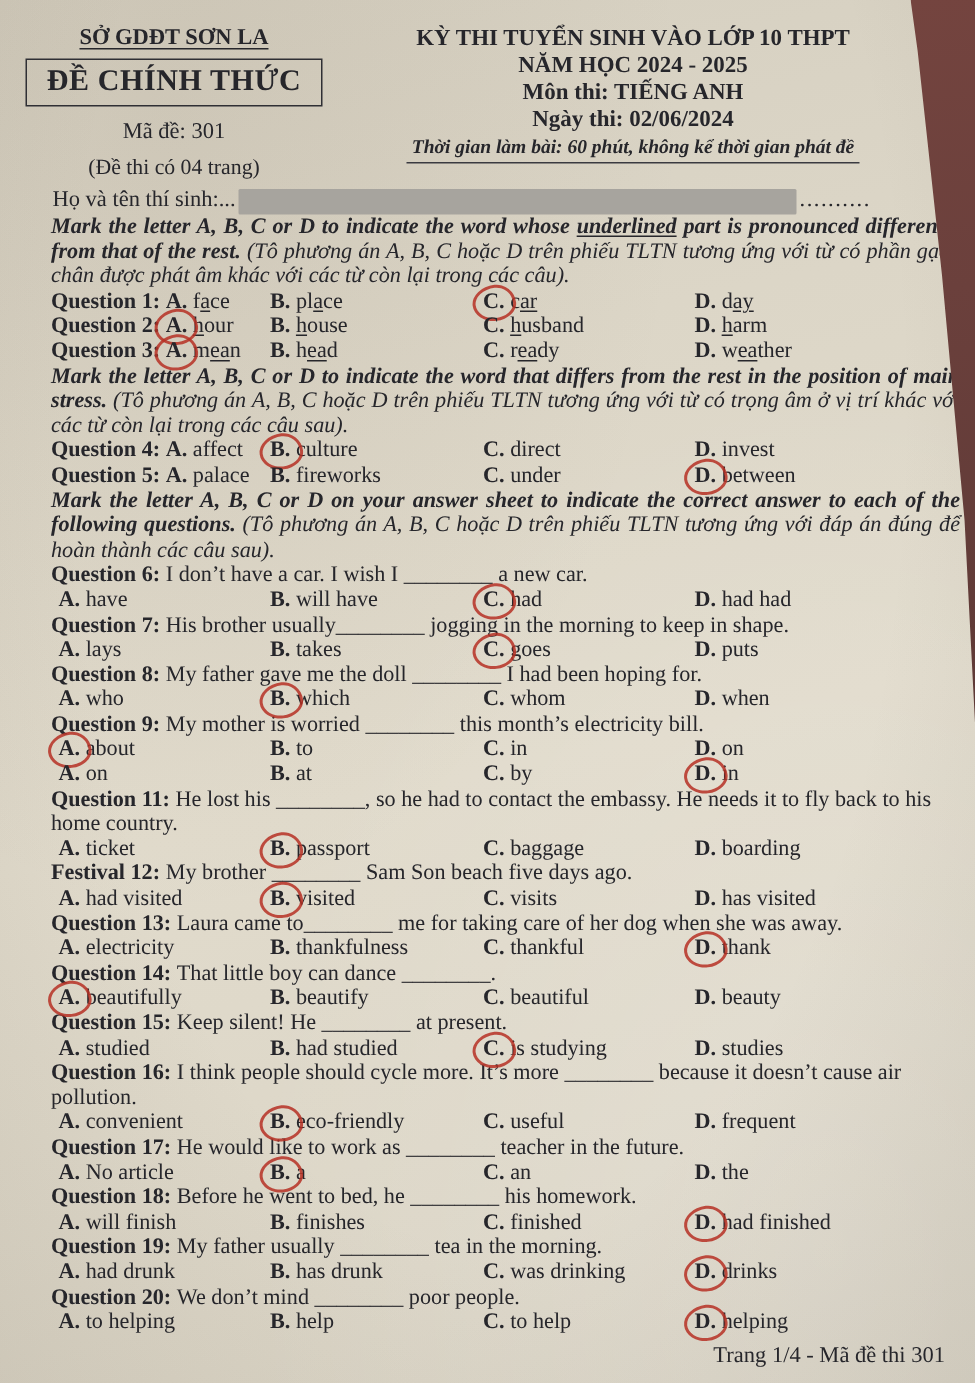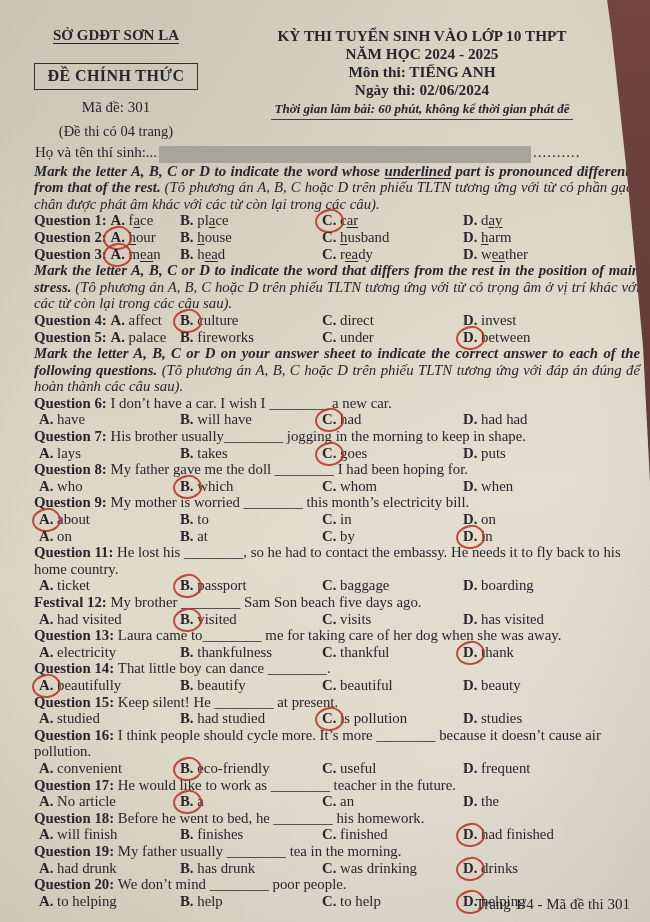--- a/index.html
+++ b/index.html
@@ -21,26 +21,26 @@
     content:"";position:absolute;inset:0;pointer-events:none;
     background:radial-gradient(ellipse at 50% 30%, transparent 60%, rgba(90,80,65,0.10) 100%);
   }
   
   .corner{
     position:absolute;top:0;right:0;width:58px;height:482px;z-index:3;
     background:linear-gradient(175deg,#74443f 0%,#6b403c 40%,#5d3936 100%);
     clip-path:polygon(26% 0, 100% 0, 100% 100%, 88% 72%, 62% 38%, 44% 18%, 34% 7%);
   }
   
-  .hdr{display:flex;padding-top:27px;position:relative;z-index:2;}
+  .hdr{display:flex;padding-top:17px;position:relative;z-index:2;}
   .hdr-left{width:232px;text-align:center;flex:none;}
   .org{font-weight:bold;font-size:15px;text-decoration:underline;text-underline-offset:3px;}
   .offbox{
     display:inline-block;border:1.6px solid #2f2f34;padding:3px 13px 4px;
-    font-weight:bold;font-size:16px;margin-top:19px;letter-spacing:.4px;
+    font-weight:bold;font-size:20px;margin-top:5px;letter-spacing:.4px;
   }
   .code{font-weight:normal;font-size:15px;margin-top:9px;}
   .pages{font-size:14.5px;margin-top:7px;}
   .hdr-right{flex:1;text-align:center;padding-right:38px;}
   .hr-line{font-weight:bold;font-size:15.3px;line-height:18px;}
   .hr-duration{
     font-weight:bold;font-style:italic;font-size:13px;display:inline-block;
     border-bottom:1.3px solid #3a3a40;padding:0 4px 2px;margin-top:1px;
   }
   
@@ -189,21 +189,21 @@
       <div class="qrow opts">
         <span class="cell"><span class="opt"><b class="ol circ">A.</b> <span class="ot">beautifully</span></span></span>
         <span class="cell"><span class="opt"><b class="ol">B.</b> <span class="ot">beautify</span></span></span>
         <span class="cell"><span class="opt"><b class="ol">C.</b> <span class="ot">beautiful</span></span></span>
         <span class="cell"><span class="opt"><b class="ol">D.</b> <span class="ot">beauty</span></span></span>
       </div>
       <div class="stem"><b class="qnum">Question 15: </b>Keep silent! He ________ at present.</div>
       <div class="qrow opts">
         <span class="cell"><span class="opt"><b class="ol">A.</b> <span class="ot">studied</span></span></span>
         <span class="cell"><span class="opt"><b class="ol">B.</b> <span class="ot">had studied</span></span></span>
-        <span class="cell"><span class="opt"><b class="ol circ">C.</b> <span class="ot">is pollution</span></span></span>
+        <span class="cell"><span class="opt"><b class="ol circ">C.</b> <span class="ot">is studying</span></span></span>
         <span class="cell"><span class="opt"><b class="ol">D.</b> <span class="ot">studies</span></span></span>
       </div>
       <div class="stem"><b class="qnum">Question 16: </b>I think people should cycle more. It’s more ________ because it doesn’t cause air pollution.</div>
       <div class="qrow opts">
         <span class="cell"><span class="opt"><b class="ol">A.</b> <span class="ot">convenient</span></span></span>
         <span class="cell"><span class="opt"><b class="ol circ">B.</b> <span class="ot">eco-friendly</span></span></span>
         <span class="cell"><span class="opt"><b class="ol">C.</b> <span class="ot">useful</span></span></span>
         <span class="cell"><span class="opt"><b class="ol">D.</b> <span class="ot">frequent</span></span></span>
       </div>
       <div class="stem"><b class="qnum">Question 17: </b>He would like to work as ________ teacher in the future.</div>

